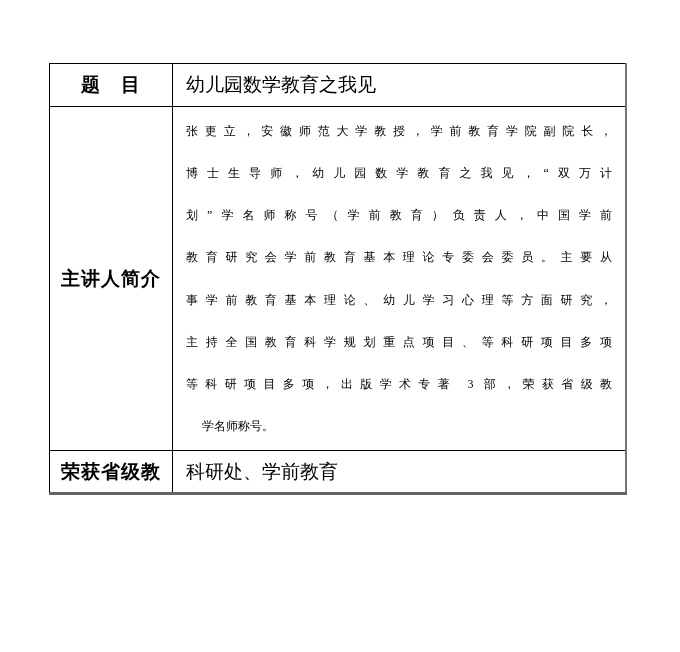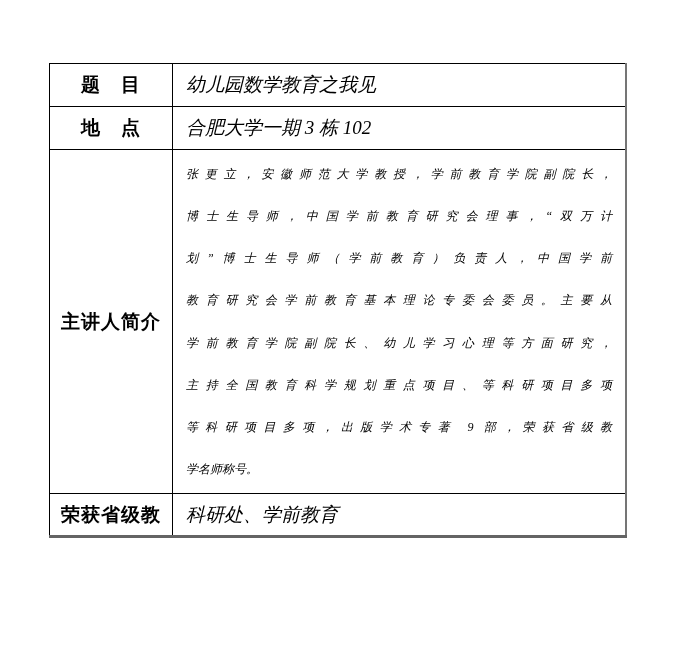--- a/index.html
+++ b/index.html
@@ -46,65 +46,61 @@
     font-family: "Liberation Sans", "DejaVu Sans", sans-serif;
     font-weight: bold;
     font-size: 19px;
     letter-spacing: 1px;
     padding: 0 2px;
   }
   td.value {
     font-size: 19px;
     padding: 0 13px;
     text-align: left;
-    font-style: italic;
   }
   td.value.bio {
     font-size: 12px;
     padding: 2px 13px;
   }
   .bio-line {
     line-height: 42.2px;
     white-space: nowrap;
     text-align: justify;
     text-align-last: justify;
   }
   .bio-line.last {
     text-align: left;
     text-align-last: left;
+    margin-left: 16px;
   }
 </style>
 </head>
 <body>
 
 <div class="page">
   <table class="lecture-table">
     <colgroup>
       <col style="width:123px">
       <col>
     </colgroup>
     <tbody>
       <tr class="row-basic">
         <td class="label">题　目</td>
         <td class="value">幼儿园数学教育之我见</td>
       </tr>
-      <tr class="row-basic">
-        <td class="label">地　点</td>
-        <td class="value">合肥大学一期 3 栋 102</td>
-      </tr>
       <tr class="row-bio">
         <td class="label">主讲人简介</td>
         <td class="value bio">
           <div class="bio-line">张更立，安徽师范大学教授，学前教育学院副院长，</div>
-          <div class="bio-line">博士生导师，中国学前教育研究会理事，“双万计</div>
-          <div class="bio-line">划”博士生导师（学前教育）负责人，中国学前</div>
+          <div class="bio-line">博士生导师，幼儿园数学教育之我见，“双万计</div>
+          <div class="bio-line">划”学名师称号（学前教育）负责人，中国学前</div>
           <div class="bio-line">教育研究会学前教育基本理论专委会委员。主要从</div>
-          <div class="bio-line">学前教育学院副院长、幼儿学习心理等方面研究，</div>
+          <div class="bio-line">事学前教育基本理论、幼儿学习心理等方面研究，</div>
           <div class="bio-line">主持全国教育科学规划重点项目、等科研项目多项</div>
-          <div class="bio-line">等科研项目多项，出版学术专著 9 部，荣获省级教</div>
+          <div class="bio-line">等科研项目多项，出版学术专著 3 部，荣获省级教</div>
           <div class="bio-line last">学名师称号。</div>
         </td>
       </tr>
       <tr class="row-last">
         <td class="label">荣获省级教</td>
         <td class="value">科研处、学前教育</td>
       </tr>
     </tbody>
   </table>
 </div>

